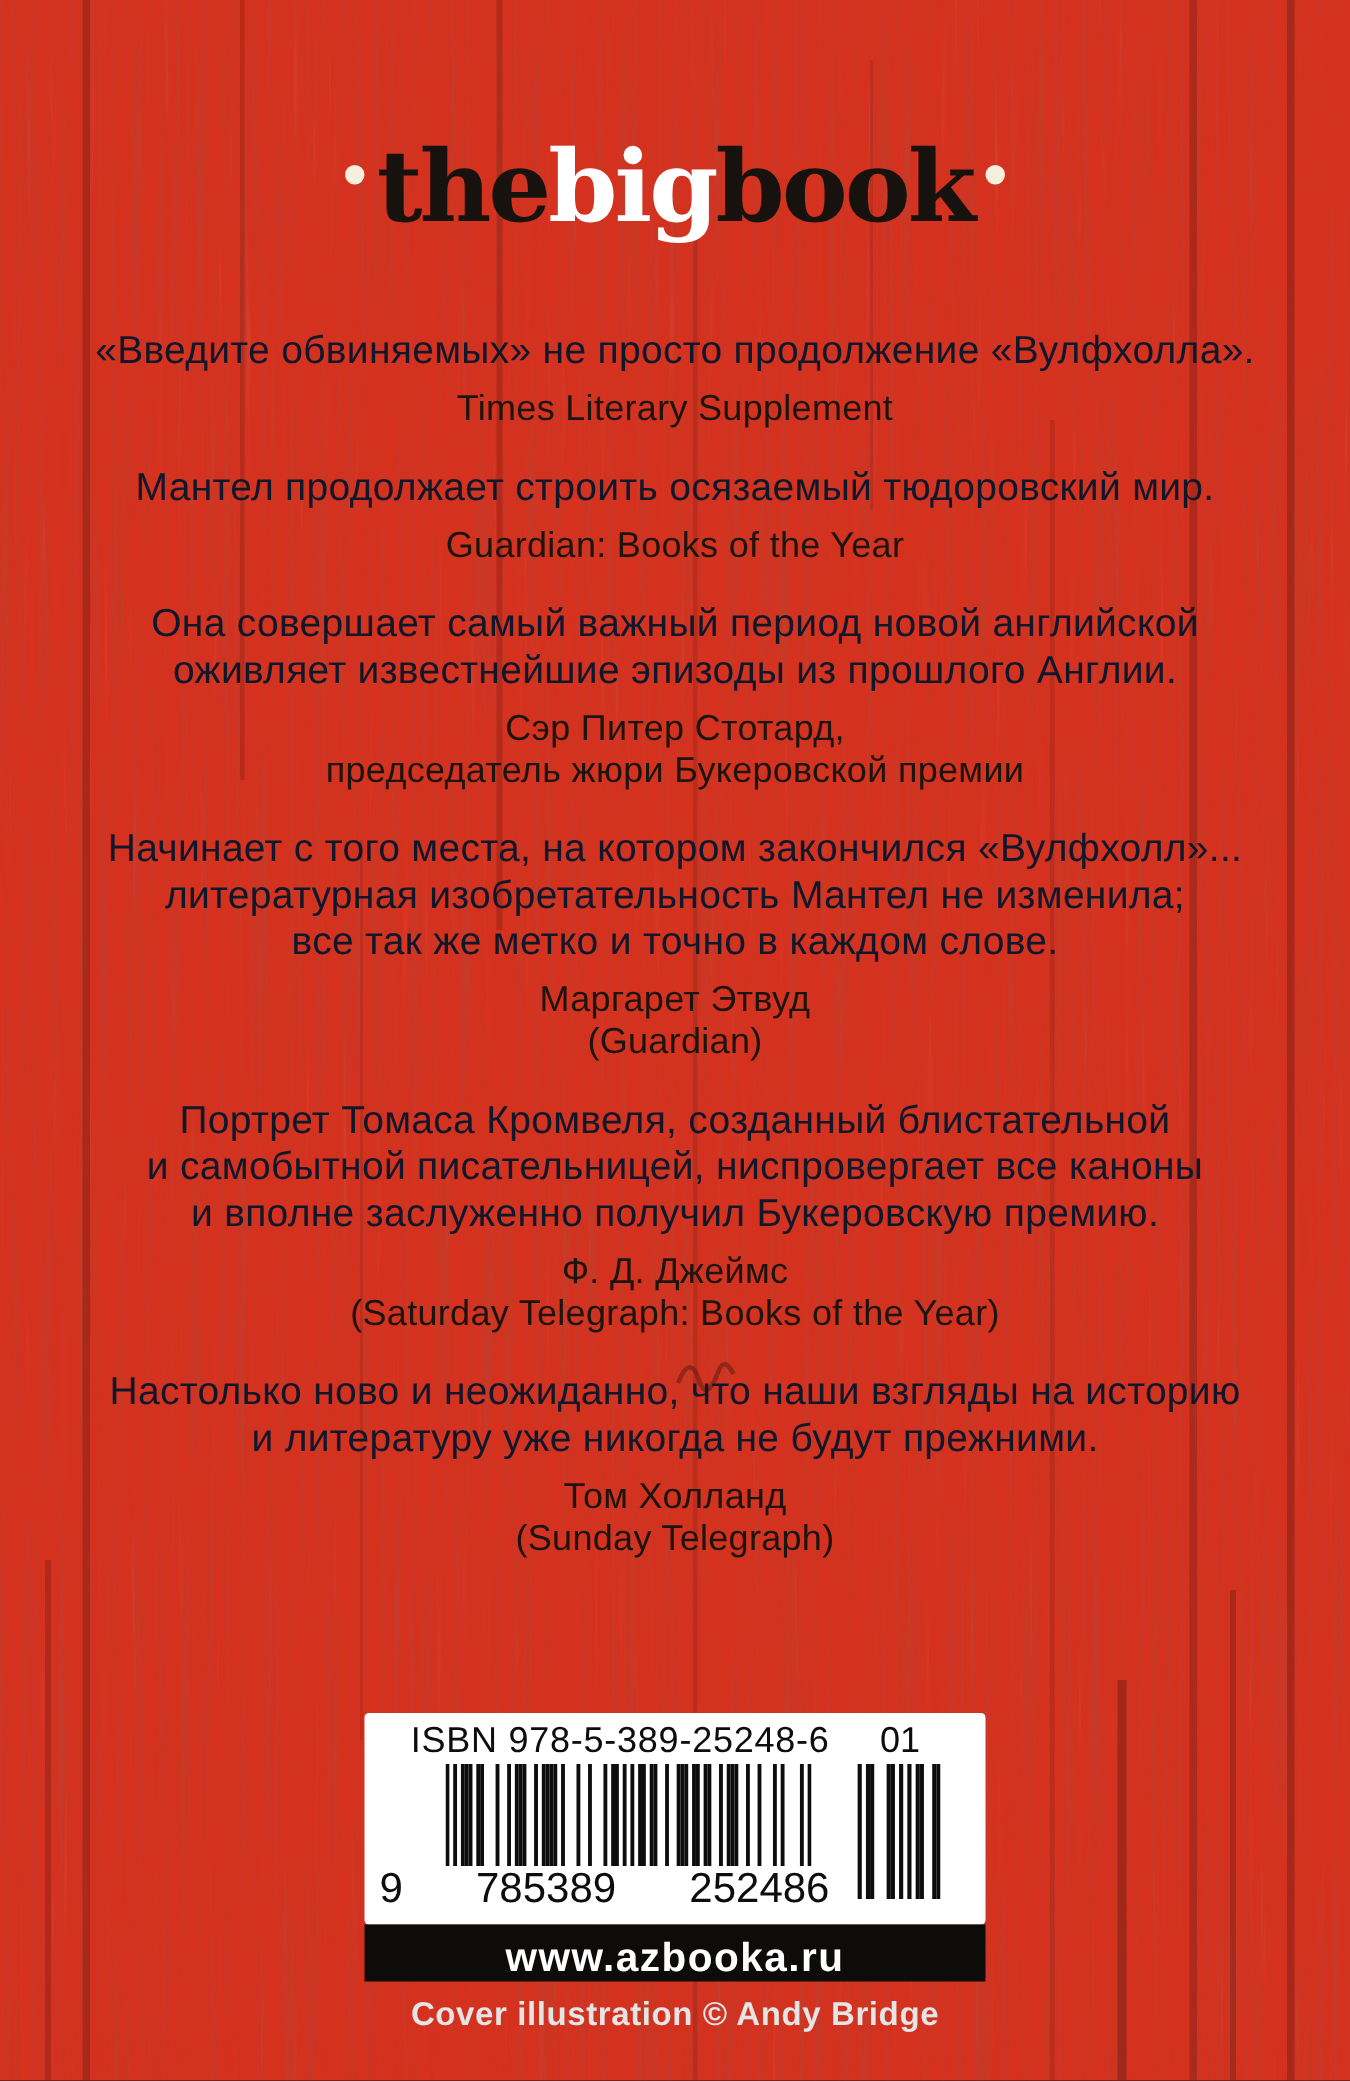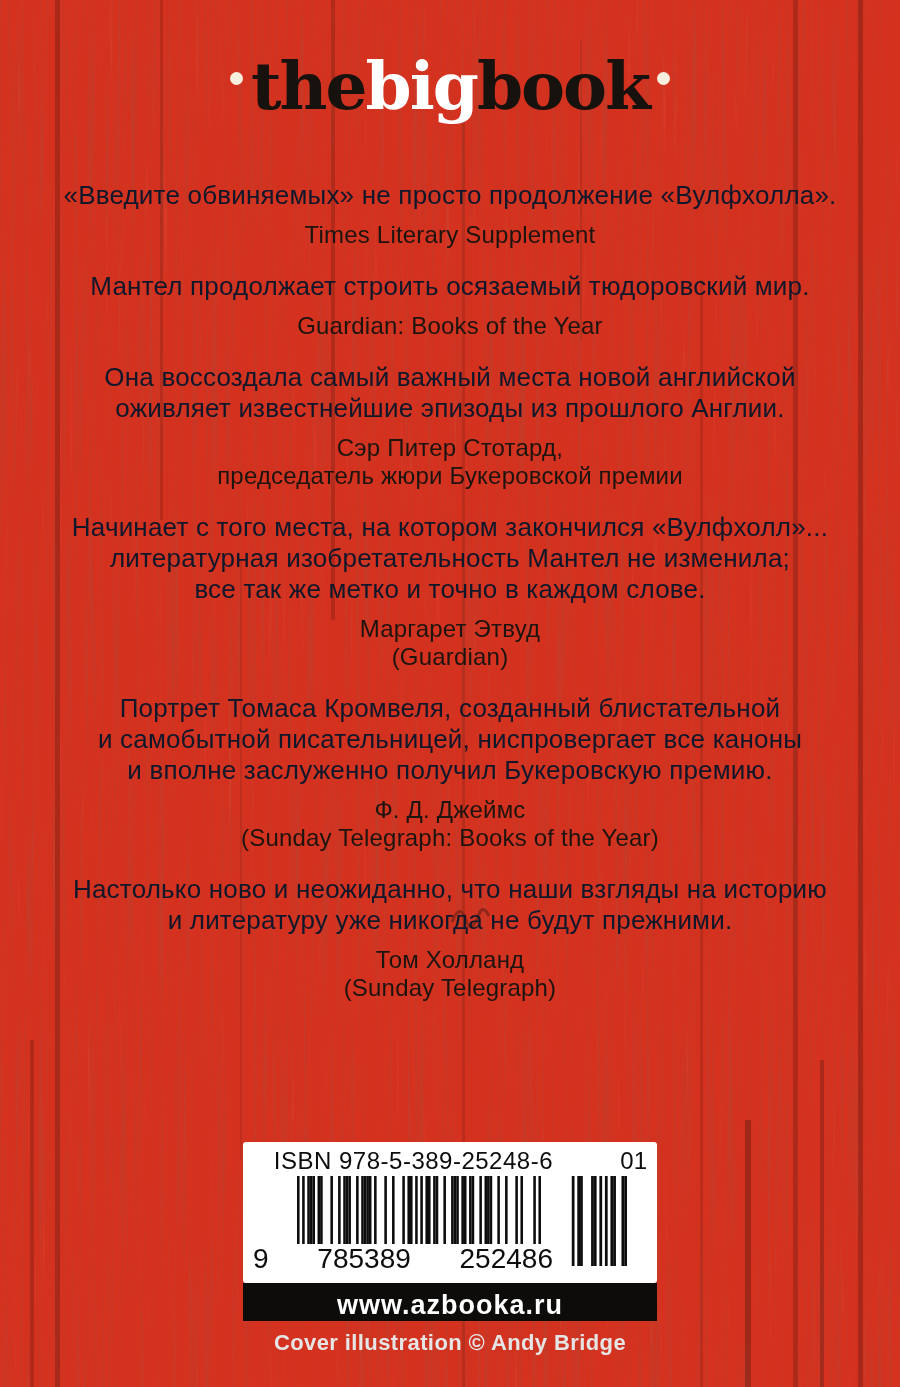--- a/index.html
+++ b/index.html
@@ -6,41 +6,41 @@
   .cover{
     position:relative;width:900px;height:1387px;overflow:hidden;
     background:#d5311f;
     font-family:"Liberation Sans",sans-serif;
     box-shadow:inset 0 0 60px rgba(90,10,5,.25);
   }
   .texture{position:absolute;left:0;top:0;width:900px;height:1387px;display:block;}
   .content{position:absolute;left:0;top:0;width:900px;height:1387px;display:flex;flex-direction:column;align-items:center;}
 
   
-  .logo{margin-top:40px;height:92px;display:flex;align-items:center;
+  .logo{margin-top:78px;height:92px;display:flex;align-items:center;
         font-family:"DejaVu Serif",serif;font-weight:bold;font-size:66px;
         letter-spacing:-2px;line-height:92px;text-align:center;}
   .logo-dot{display:inline-block;width:13px;height:13px;border-radius:50%;
         background:#f7efdd;margin:0 8px;transform:translateY(-8px);}
   .logo-word-dark{color:#17120e;}
   .logo-word-light{color:#ffffff;}
 
   
   .quotes{margin-top:48px;display:flex;flex-direction:column;align-items:center;text-align:center;}
   .quote-block{margin-bottom:22px;}
   .quote-line{margin:0;font-size:26px;line-height:31px;color:#0f172a;letter-spacing:.2px;}
   .quote-attr{margin-top:10px;}
   .attr-line{margin:0;font-size:24px;line-height:28px;color:#1c140f;letter-spacing:.2px;}
 
   
   .isbn-box{position:absolute;left:243px;top:1142px;width:414px;height:141px;
         background:#ffffff;border-radius:3px;box-sizing:border-box;padding:5px 10px;}
   .isbn-row{display:flex;height:27px;align-items:center;}
   .isbn-label{width:300px;text-align:right;font-size:24px;color:#0d0d0d;letter-spacing:.5px;}
-  .isbn-addon{flex:1;text-align:right;font-size:24px;color:#0d0d0d;}
+  .isbn-addon{flex:1;text-align:center;font-size:24px;color:#0d0d0d;}
   .bars-row{display:flex;margin-top:2px;align-items:flex-start;}
   .main-col{width:300px;}
   .main-bars{display:block;margin-left:44px;width:244px;height:68px;}
   .main-bars rect, .addon-bars rect{fill:#0d0d0d;}
   .main-digits{display:flex;justify-content:space-between;font-size:28px;line-height:30px;
         color:#0d0d0d;margin-top:0;padding-right:0;}
   .addon-bars{display:block;width:58px;height:90px;margin-left:16px;}
 
   .url-bar{position:absolute;left:243px;top:1283px;width:414px;height:38px;
         background:#0d0c0a;display:flex;align-items:flex-end;justify-content:center;}
@@ -109,21 +109,21 @@
         <div class="quote-block">
           <div>
             <p class="quote-line">Мантел продолжает строить осязаемый тюдоровский мир.</p>
           </div>
           <div class="quote-attr">
             <p class="attr-line">Guardian: Books of the Year</p>
           </div>
         </div>
         <div class="quote-block">
           <div>
-            <p class="quote-line">Она воссоздала самый важный места новой английской</p>
+            <p class="quote-line">Она совершает самый важный период новой английской</p>
             <p class="quote-line">оживляет известнейшие эпизоды из прошлого Англии.</p>
           </div>
           <div class="quote-attr">
             <p class="attr-line">Сэр Питер Стотард,</p>
             <p class="attr-line">председатель жюри Букеровской премии</p>
           </div>
         </div>
         <div class="quote-block">
           <div>
             <p class="quote-line">Начинает с того места, на котором закончился «Вулфхолл»...</p>
@@ -136,21 +136,21 @@
           </div>
         </div>
         <div class="quote-block">
           <div>
             <p class="quote-line">Портрет Томаса Кромвеля, созданный блистательной</p>
             <p class="quote-line">и самобытной писательницей, ниспровергает все каноны</p>
             <p class="quote-line">и вполне заслуженно получил Букеровскую премию.</p>
           </div>
           <div class="quote-attr">
             <p class="attr-line">Ф. Д. Джеймс</p>
-            <p class="attr-line">(Sunday Telegraph: Books of the Year)</p>
+            <p class="attr-line">(Saturday Telegraph: Books of the Year)</p>
           </div>
         </div>
         <div class="quote-block">
           <div>
             <p class="quote-line">Настолько ново и неожиданно, что наши взгляды на историю</p>
             <p class="quote-line">и литературу уже никогда не будут прежними.</p>
           </div>
           <div class="quote-attr">
             <p class="attr-line">Том Холланд</p>
             <p class="attr-line">(Sunday Telegraph)</p>

